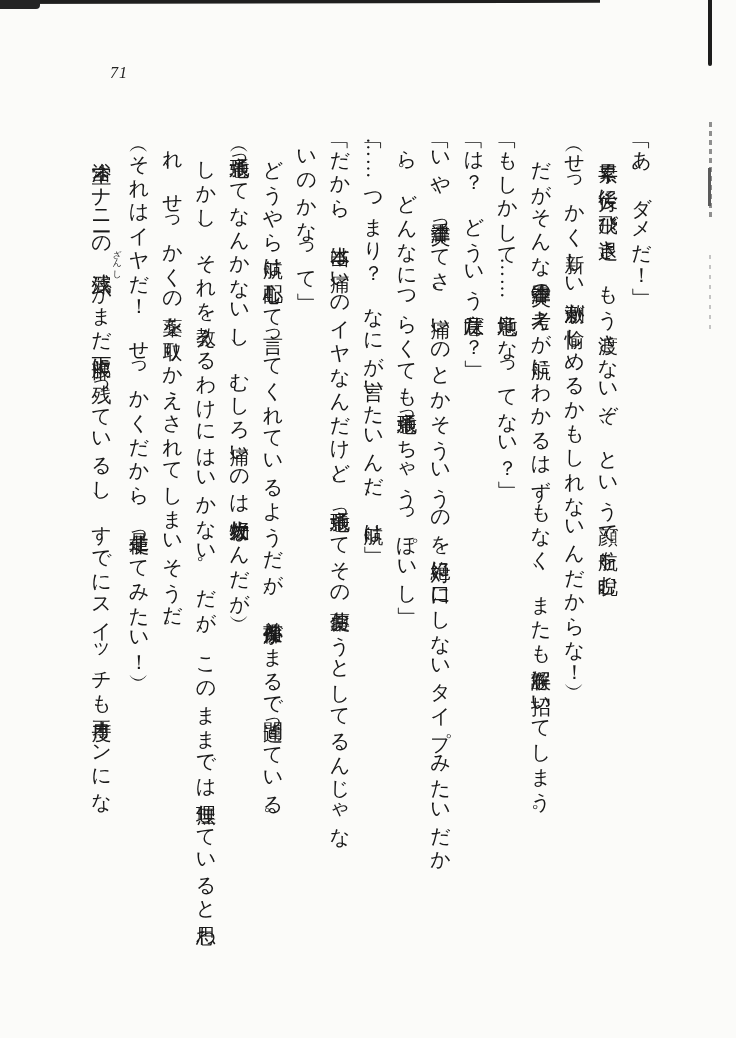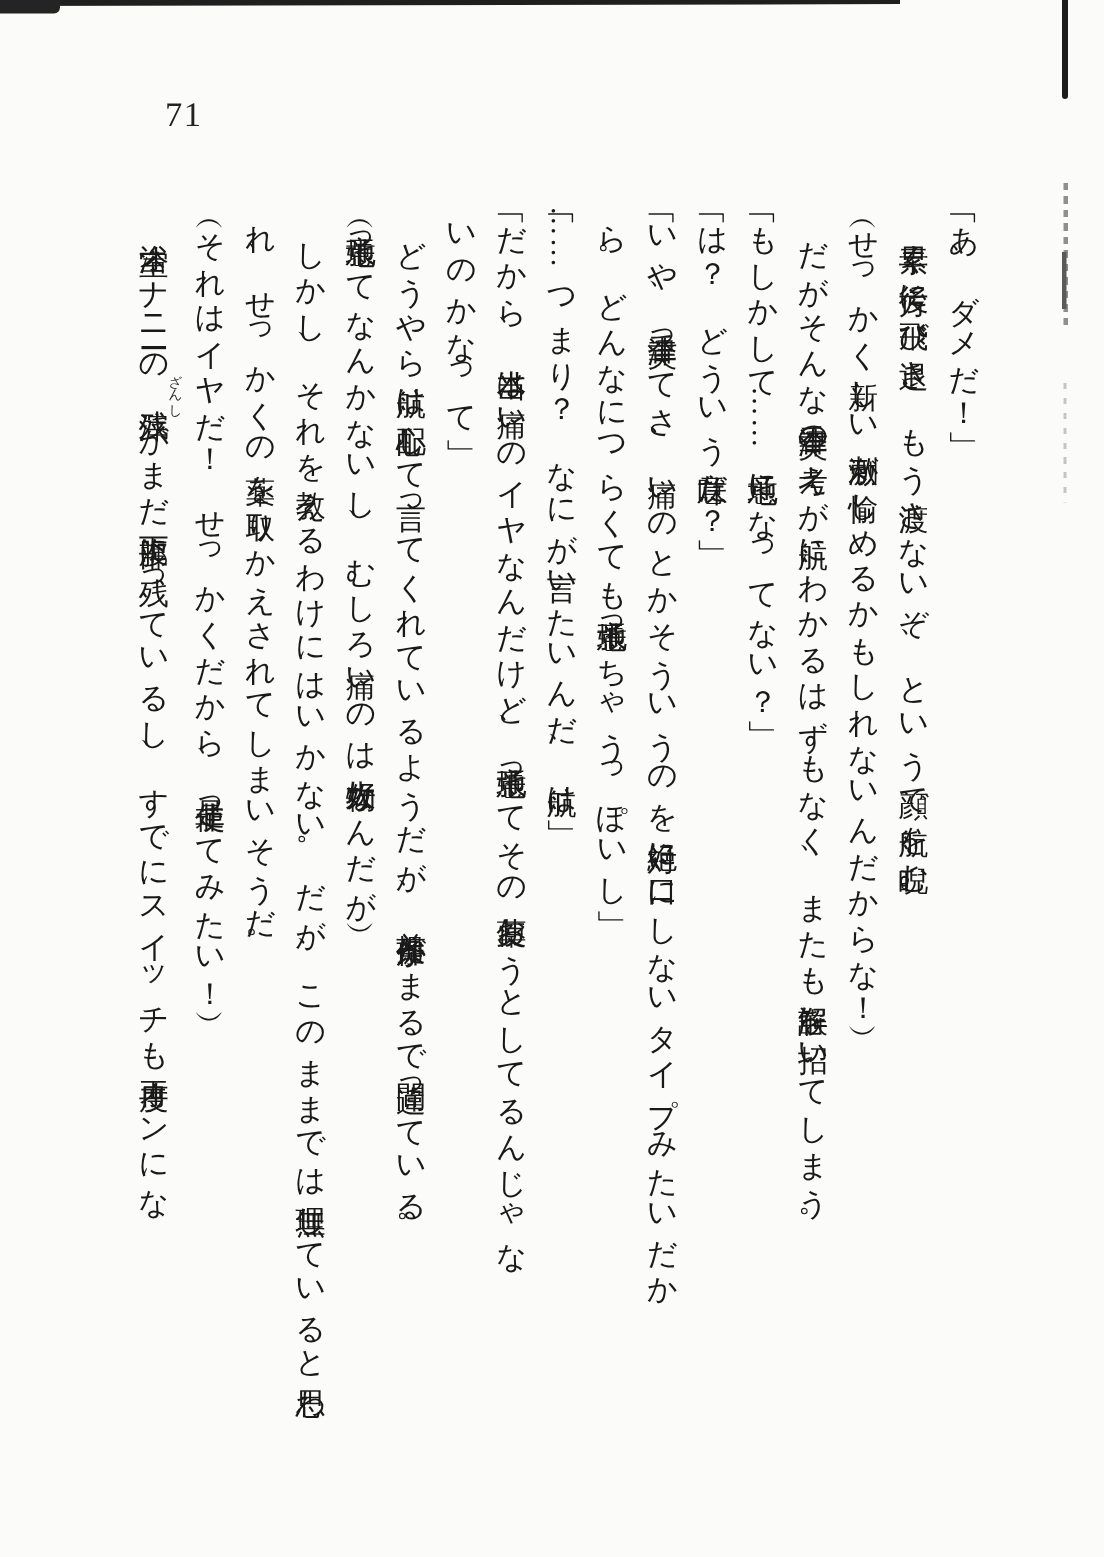--- a/index.html
+++ b/index.html
@@ -13,21 +13,21 @@
   .top-line-blob{position:absolute;left:0;top:0;width:40px;height:9px;background:#242424;border-radius:0 0 4px 0;}
   .right-line-solid{position:absolute;left:708px;top:0;width:4px;height:66px;background:#1d1d1d;border-radius:0 0 2px 2px;}
   .right-line-faint{position:absolute;left:709px;top:122px;width:3px;height:96px;
     background:repeating-linear-gradient(to bottom,#8f8f8f 0 5px,rgba(0,0,0,0) 5px 9px);}
   .right-line-blob{position:absolute;left:708px;top:168px;width:3px;height:38px;background:#5a5a5a;}
   .right-line-fainter{position:absolute;left:709px;top:255px;width:2px;height:80px;
     background:repeating-linear-gradient(to bottom,#c4c4c4 0 4px,rgba(0,0,0,0) 4px 10px);}
   
   .page-number{
     position:absolute;left:110px;top:64px;
-    font-size:23px;color:#222;letter-spacing:1px;
+    font-size:16px;font-style:italic;color:#222;letter-spacing:1px;
   }
   
   .text-columns{
     position:absolute;top:136px;right:78px;width:570px;height:862px;
     writing-mode:vertical-rl;text-orientation:mixed;
     font-size:20px;line-height:33.5px;letter-spacing:1.2px;
     color:#191919;
   }
   .tcol{margin:0;}
   .tcol.narrative{padding-top:11px;}

